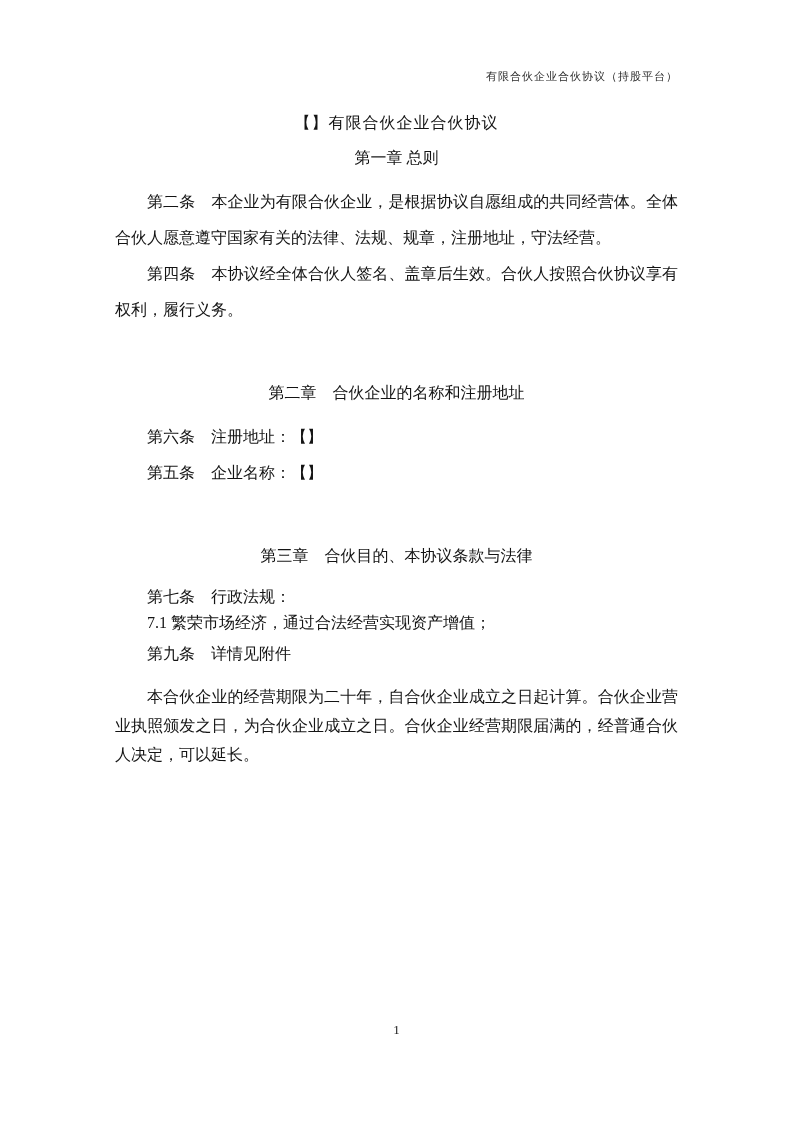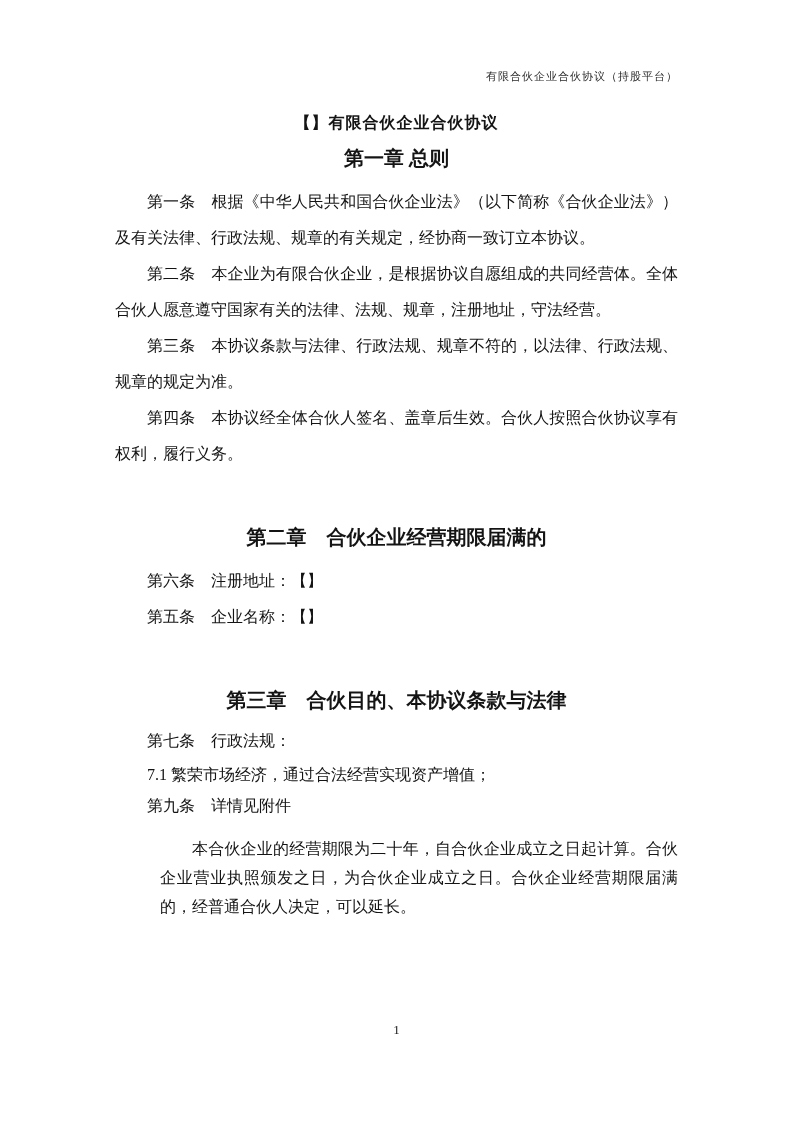--- a/index.html
+++ b/index.html
@@ -31,49 +31,49 @@
   }
   .content {
     position: absolute;
     left: 115px;
     top: 0;
     width: 563px;
   }
   .doc-title {
     margin: 112px 0 0 0;
     font-size: 16px;
-    font-weight: bold;
+    font-weight: normal;
     text-align: center;
     line-height: 22px;
     letter-spacing: 1px;
   }
   .h-chapter {
     margin: 54px 0 0 0;
-    font-size: 20px;
-    font-weight: bold;
+    font-size: 16px;
+    font-weight: normal;
     text-align: center;
     line-height: 22px;
     text-indent: 0;
   }
   #blocks .h-chapter:first-child { margin-top: 13px; }
   .p-norm, .p-tight, .p-mid {
     margin: 0;
     font-size: 16px;
     text-indent: 32px;
     text-align: justify;
   }
   .p-norm { line-height: 36px; }
   .p-tight { line-height: 26px; }
   .p-mid  { line-height: 29px; }
   .h-chapter + .p-norm { margin-top: 15px; }
   .h-chapter + .p-tight { margin-top: 17px; }
-  .p-tight + .p-tight { margin-top: 8px; }
+  .p-tight + .p-tight { margin-top: 0; }
   .p-tight + .p-norm { margin-top: 0; }
   .p-norm + .p-norm { margin-top: 0; }
-  .p-norm + .p-mid { margin-top: 10px; margin-left: 45px; }
+  .p-norm + .p-mid { margin-top: 10px; }
   .page-number {
     position: absolute;
     top: 1022px;
     left: 0;
     width: 793px;
     text-align: center;
     font-size: 13px;
     line-height: 16px;
     color: #1a1a1a;
   }
@@ -81,25 +81,23 @@
 </head>
 <body>
 
 <div class="page">
   <div class="running-header">有限合伙企业合伙协议（持股平台）</div>
 
   <div class="content">
     <h1 class="doc-title">【】有限合伙企业合伙协议</h1>
     <div id="blocks">
         <h2 class="h-chapter">第一章 总则</h2>
-        <p class="p-norm">第一条　根据《中华人民共和国合伙企业法》（以下简称《合伙企业法》）及有关法律、行政法规、规章的有关规定，经协商一致订立本协议。</p>
         <p class="p-norm">第二条　本企业为有限合伙企业，是根据协议自愿组成的共同经营体。全体合伙人愿意遵守国家有关的法律、法规、规章，注册地址，守法经营。</p>
-        <p class="p-norm">第三条　本协议条款与法律、行政法规、规章不符的，以法律、行政法规、规章的规定为准。</p>
         <p class="p-norm">第四条　本协议经全体合伙人签名、盖章后生效。合伙人按照合伙协议享有权利，履行义务。</p>
-        <h2 class="h-chapter">第二章　合伙企业经营期限届满的</h2>
+        <h2 class="h-chapter">第二章　合伙企业的名称和注册地址</h2>
         <p class="p-norm">第六条　注册地址：【】</p>
         <p class="p-norm">第五条　企业名称：【】</p>
         <h2 class="h-chapter">第三章　合伙目的、本协议条款与法律</h2>
         <p class="p-tight">第七条　行政法规：</p>
         <p class="p-tight">7.1 繁荣市场经济，通过合法经营实现资产增值；</p>
         <p class="p-norm">第九条　详情见附件</p>
         <p class="p-mid">本合伙企业的经营期限为二十年，自合伙企业成立之日起计算。合伙企业营业执照颁发之日，为合伙企业成立之日。合伙企业经营期限届满的，经普通合伙人决定，可以延长。</p>
       </div>
   </div>
 

